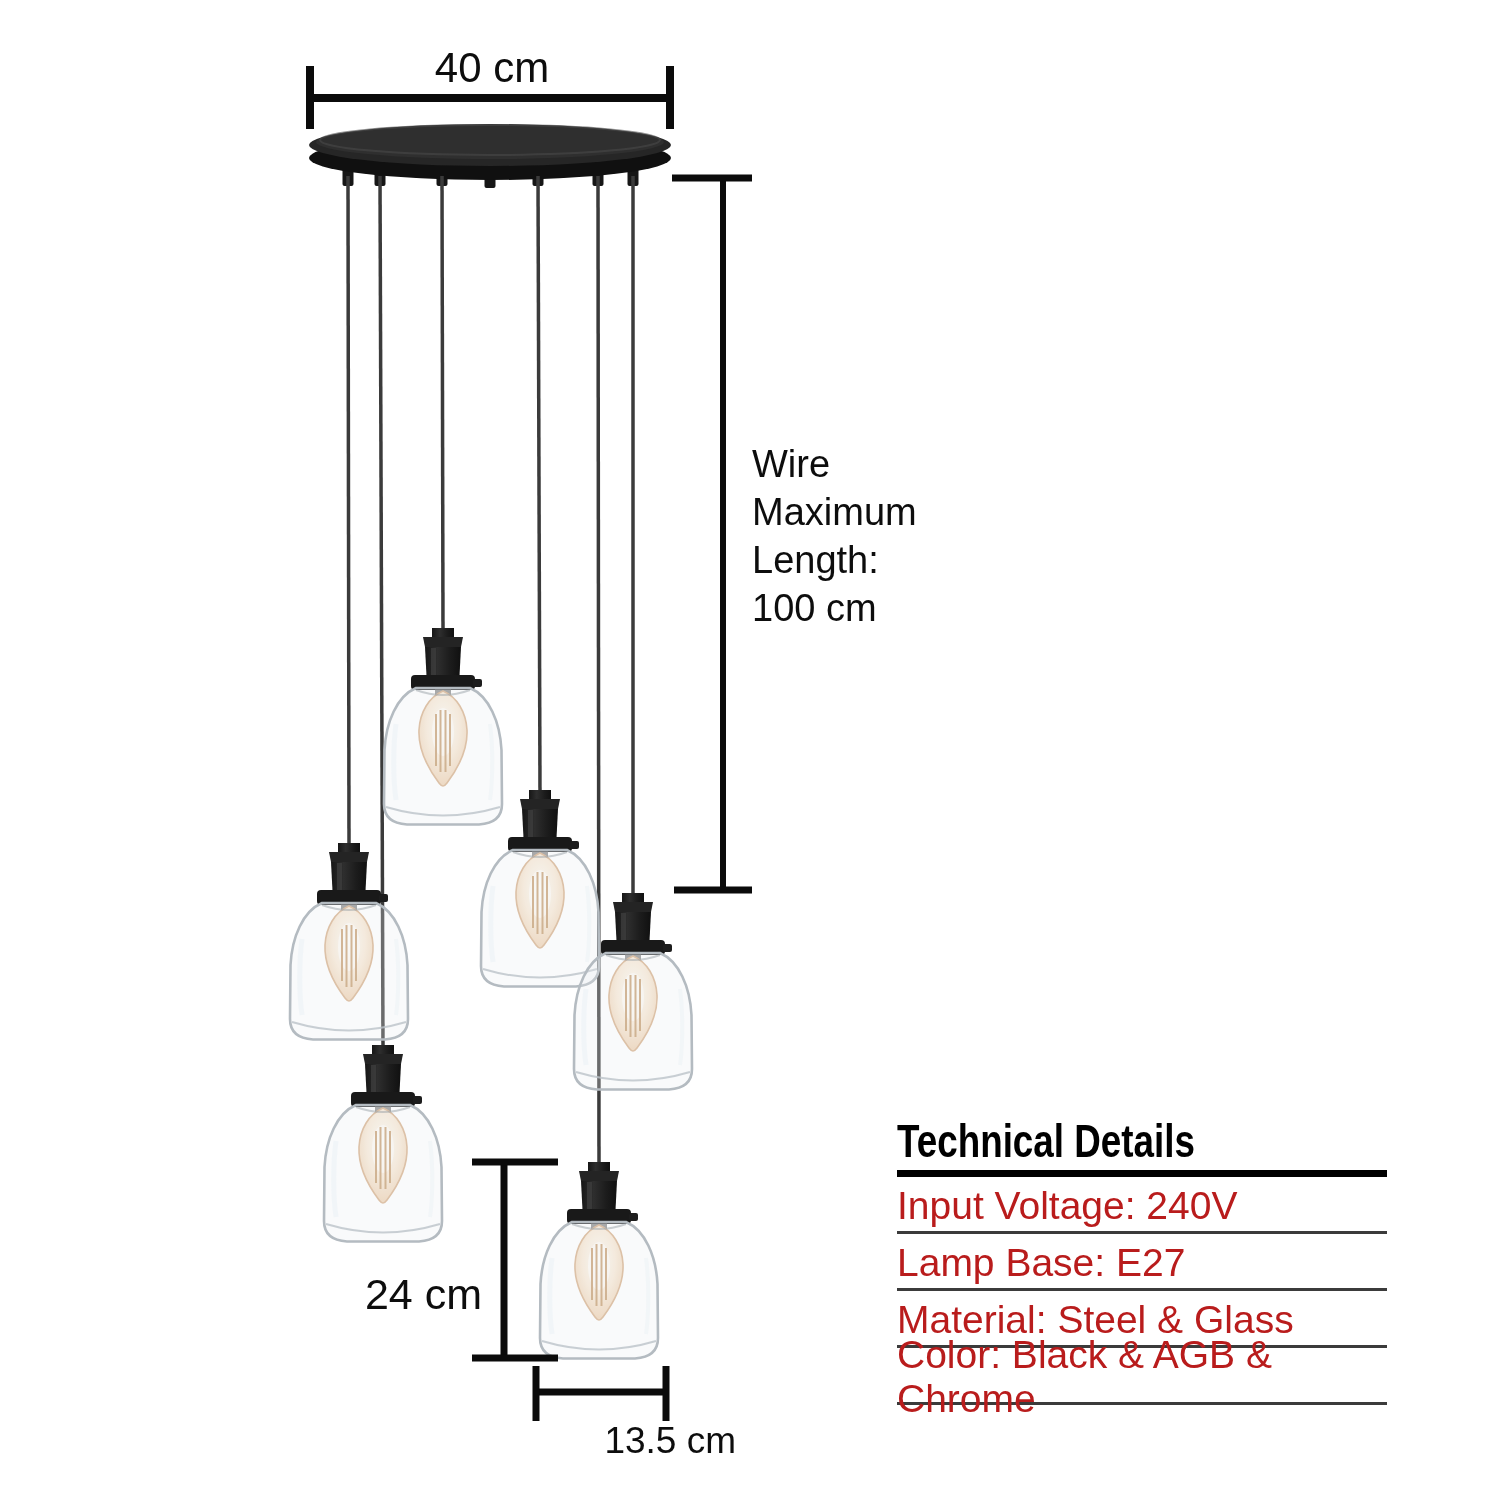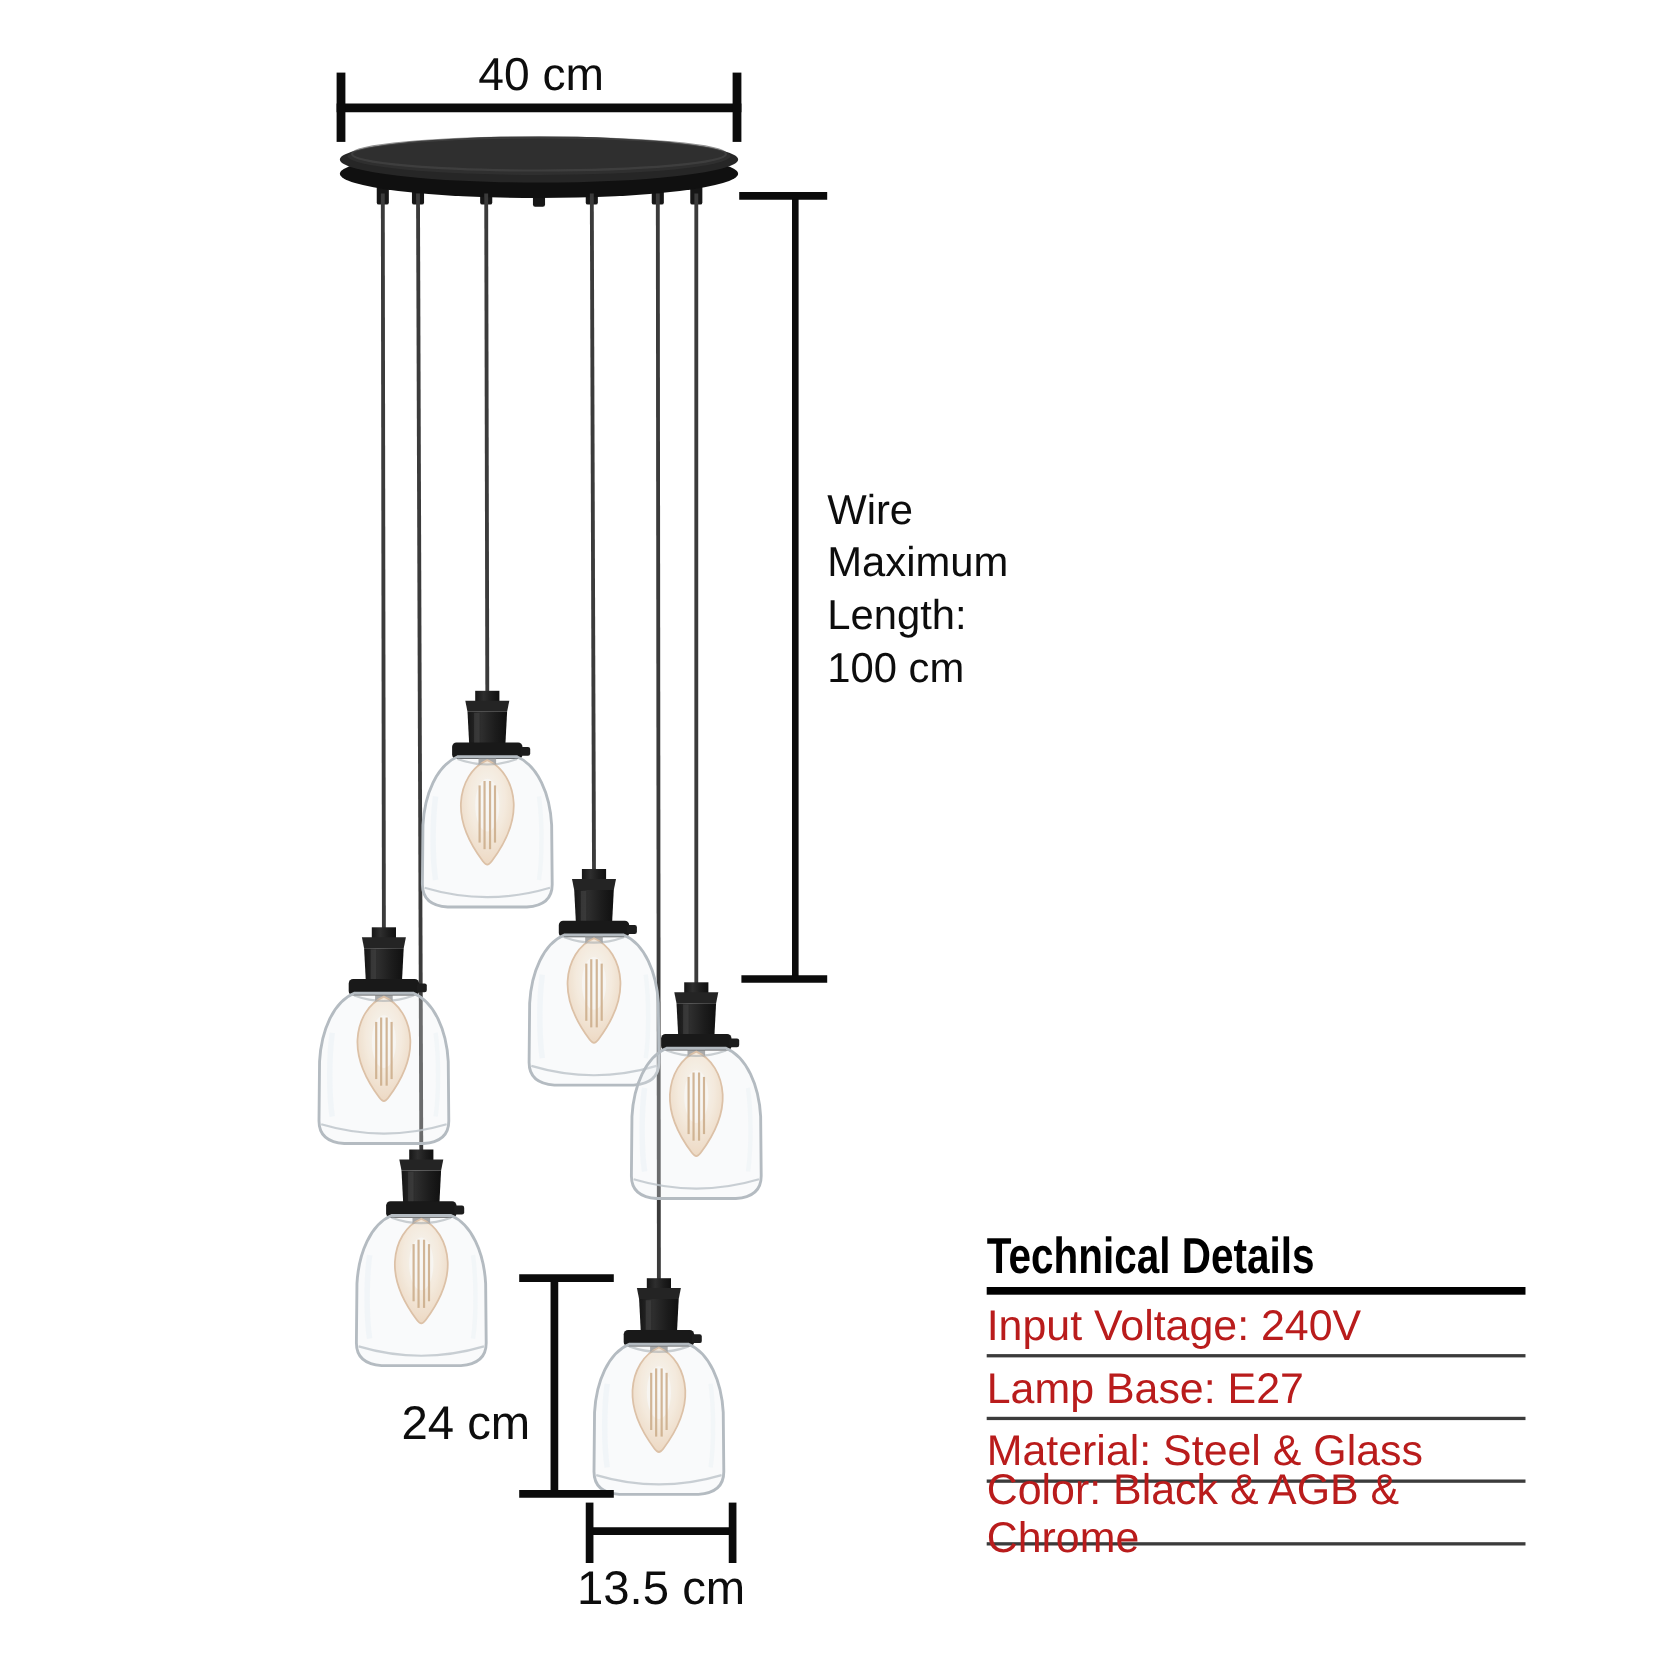--- a/index.html
+++ b/index.html
@@ -7,21 +7,21 @@
     position:relative;width:1387px;height:1512px;background:#ffffff;
     font-family:"Liberation Sans","DejaVu Sans",sans-serif;overflow:hidden;
   }
   .fixture-svg{position:absolute;left:0;top:0;}
   .dim-label{
     position:absolute;color:#0d0d0d;font-family:"Liberation Sans","DejaVu Sans",sans-serif;
   }
   .canopy-width-label{left:322px;top:44px;width:340px;text-align:center;font-size:42px;}
   .wire-length-label{left:752px;top:440px;font-size:38px;line-height:48px;white-space:pre-line;text-align:left;}
   .shade-height-label{left:318px;top:1270px;width:164px;text-align:right;font-size:43px;}
-  .shade-diameter-label{left:466px;top:1420px;width:270px;text-align:center;font-size:43px;}
+  .shade-diameter-label{left:466px;top:1420px;width:270px;text-align:right;font-size:37px;}
   .tech{
     position:absolute;left:897px;top:1112px;right:0;
     color:#111;
   }
   .tech-title{
     font-size:46px;font-weight:bold;color:#000;
     transform:scaleX(0.80);transform-origin:left bottom;
     height:58px;line-height:58px;letter-spacing:0px;
   }
   .tech-rule{border-top:7px solid #000;height:0;}

